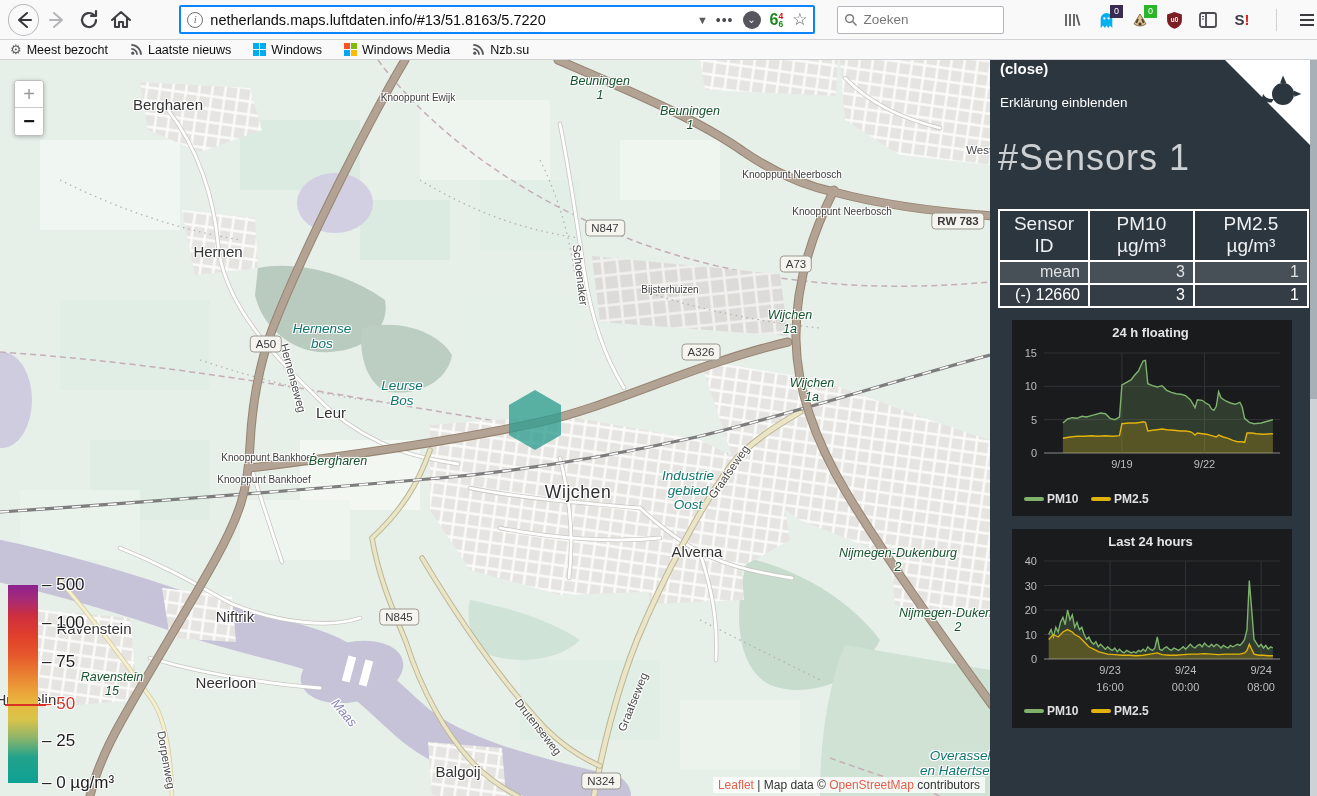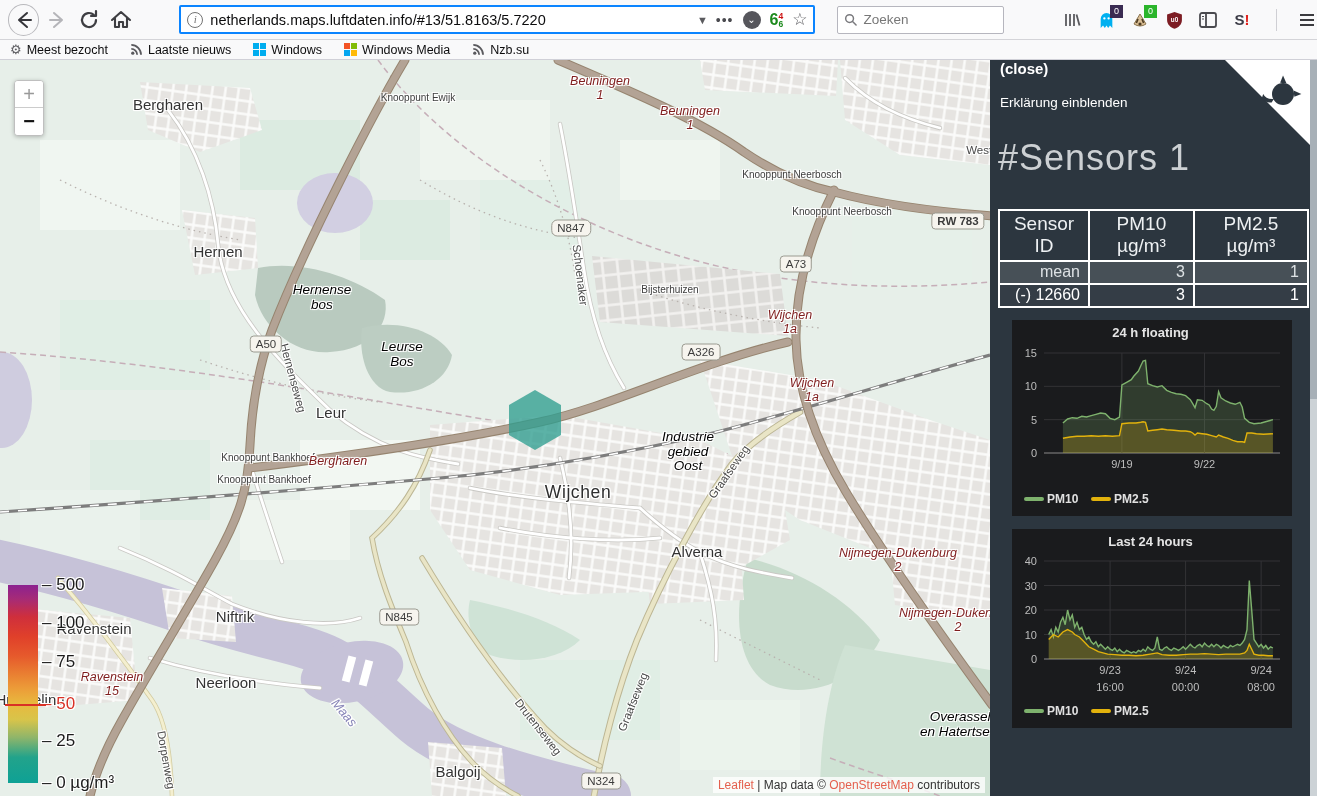--- a/index.html
+++ b/index.html
@@ -61,23 +61,23 @@
 
   .map-area { position:relative; width:990px; height:736px; overflow:hidden; background:#e7efe9; flex:none; }
   .map-area svg.basemap { position:absolute; left:0; top:0; }
   #map-labels { position:absolute; left:0; top:0; width:100%; height:100%; pointer-events:none; }
   .maplabel { position:absolute; white-space:nowrap; text-align:center; color:#333;
     font-size:14px; line-height:1.08;
     text-shadow:-1px -1px 0 #fff,1px -1px 0 #fff,-1px 1px 0 #fff,1px 1px 0 #fff,0 0 3px #fff; }
   .maplabel.town { font-size:15px; }
   .maplabel.city { font-size:17.5px; letter-spacing:.6px; color:#2e2e2e; }
   .maplabel.junction { font-size:10px; color:#3d3d3d;padding-left:40px; }
-  .maplabel.exit { font-style:italic; font-size:12.5px; color:#7f1d1d; }
+  .maplabel.exit { font-style:italic; font-size:12.5px; color:#14532d; }
   .maplabel.road { font-size:11.5px; color:#4a4a4a; }
-  .maplabel.area { font-style:italic; font-size:13.5px; color:#000000; }
+  .maplabel.area { font-style:italic; font-size:13.5px; color:#0f766e;margin-top:39px; }
   .maplabel.water { font-style:italic; font-size:13px; color:#8886b8; }
   .roadbadge { position:absolute; transform:translate(-50%,-50%); background:#f6f4ee;
     border:1.5px solid #9a9a90; border-radius:4px; padding:0 5px; font-size:11.5px;
     line-height:15px; color:#3c3c3c; white-space:nowrap; }
 
   .zoomctl { position:absolute; left:14px; top:20px; width:30px; background:#fff;
     border:1px solid #bfbfbf; border-radius:4px; overflow:hidden; box-shadow:0 1px 4px rgba(0,0,0,.25); }
   .zoombtn { width:100%; height:27px; font-size:20px; text-align:center; line-height:26px; background:#fff; }
   .zoombtn.zin { color:#999; border-bottom:1px solid #ccc; }
   .zoombtn.zout { color:#111; font-weight:bold; }
@@ -530,21 +530,21 @@
         <div class="maplabel road" style="left: 166px; top: 700px; transform: translate(-50%, -50%) rotate(80deg);">
           <div>Dorpenweg</div>
         </div>
         <div class="maplabel town" style="left: 458px; top: 712px; transform: translate(-50%, -50%);">
           <div>Balgoij</div>
         </div>
         <div class="maplabel area" style="left: 962px; top: 665px; transform: translate(-50%, -50%);">
           <div>Overasselt</div>
           <div>en Hatertseve</div>
         </div>
-        <span class="roadbadge" style="left: 571px; top: 168px; border-radius: 6px;">N847</span>
+        <span class="roadbadge" style="left: 605px; top: 168px;">N847</span>
         <span class="roadbadge" style="left: 958px; top: 161px; font-weight: bold;">RW 783</span>
         <span class="roadbadge" style="left: 796px; top: 204px;">A73</span>
         <span class="roadbadge" style="left: 266px; top: 284px;">A50</span>
         <span class="roadbadge" style="left: 701px; top: 292px;">A326</span>
         <span class="roadbadge" style="left: 399px; top: 557px;">N845</span>
         <span class="roadbadge" style="left: 601px; top: 721px;">N324</span>
       </div>
 
     <div class="zoomctl">
       <div class="zoombtn zin">+</div>

